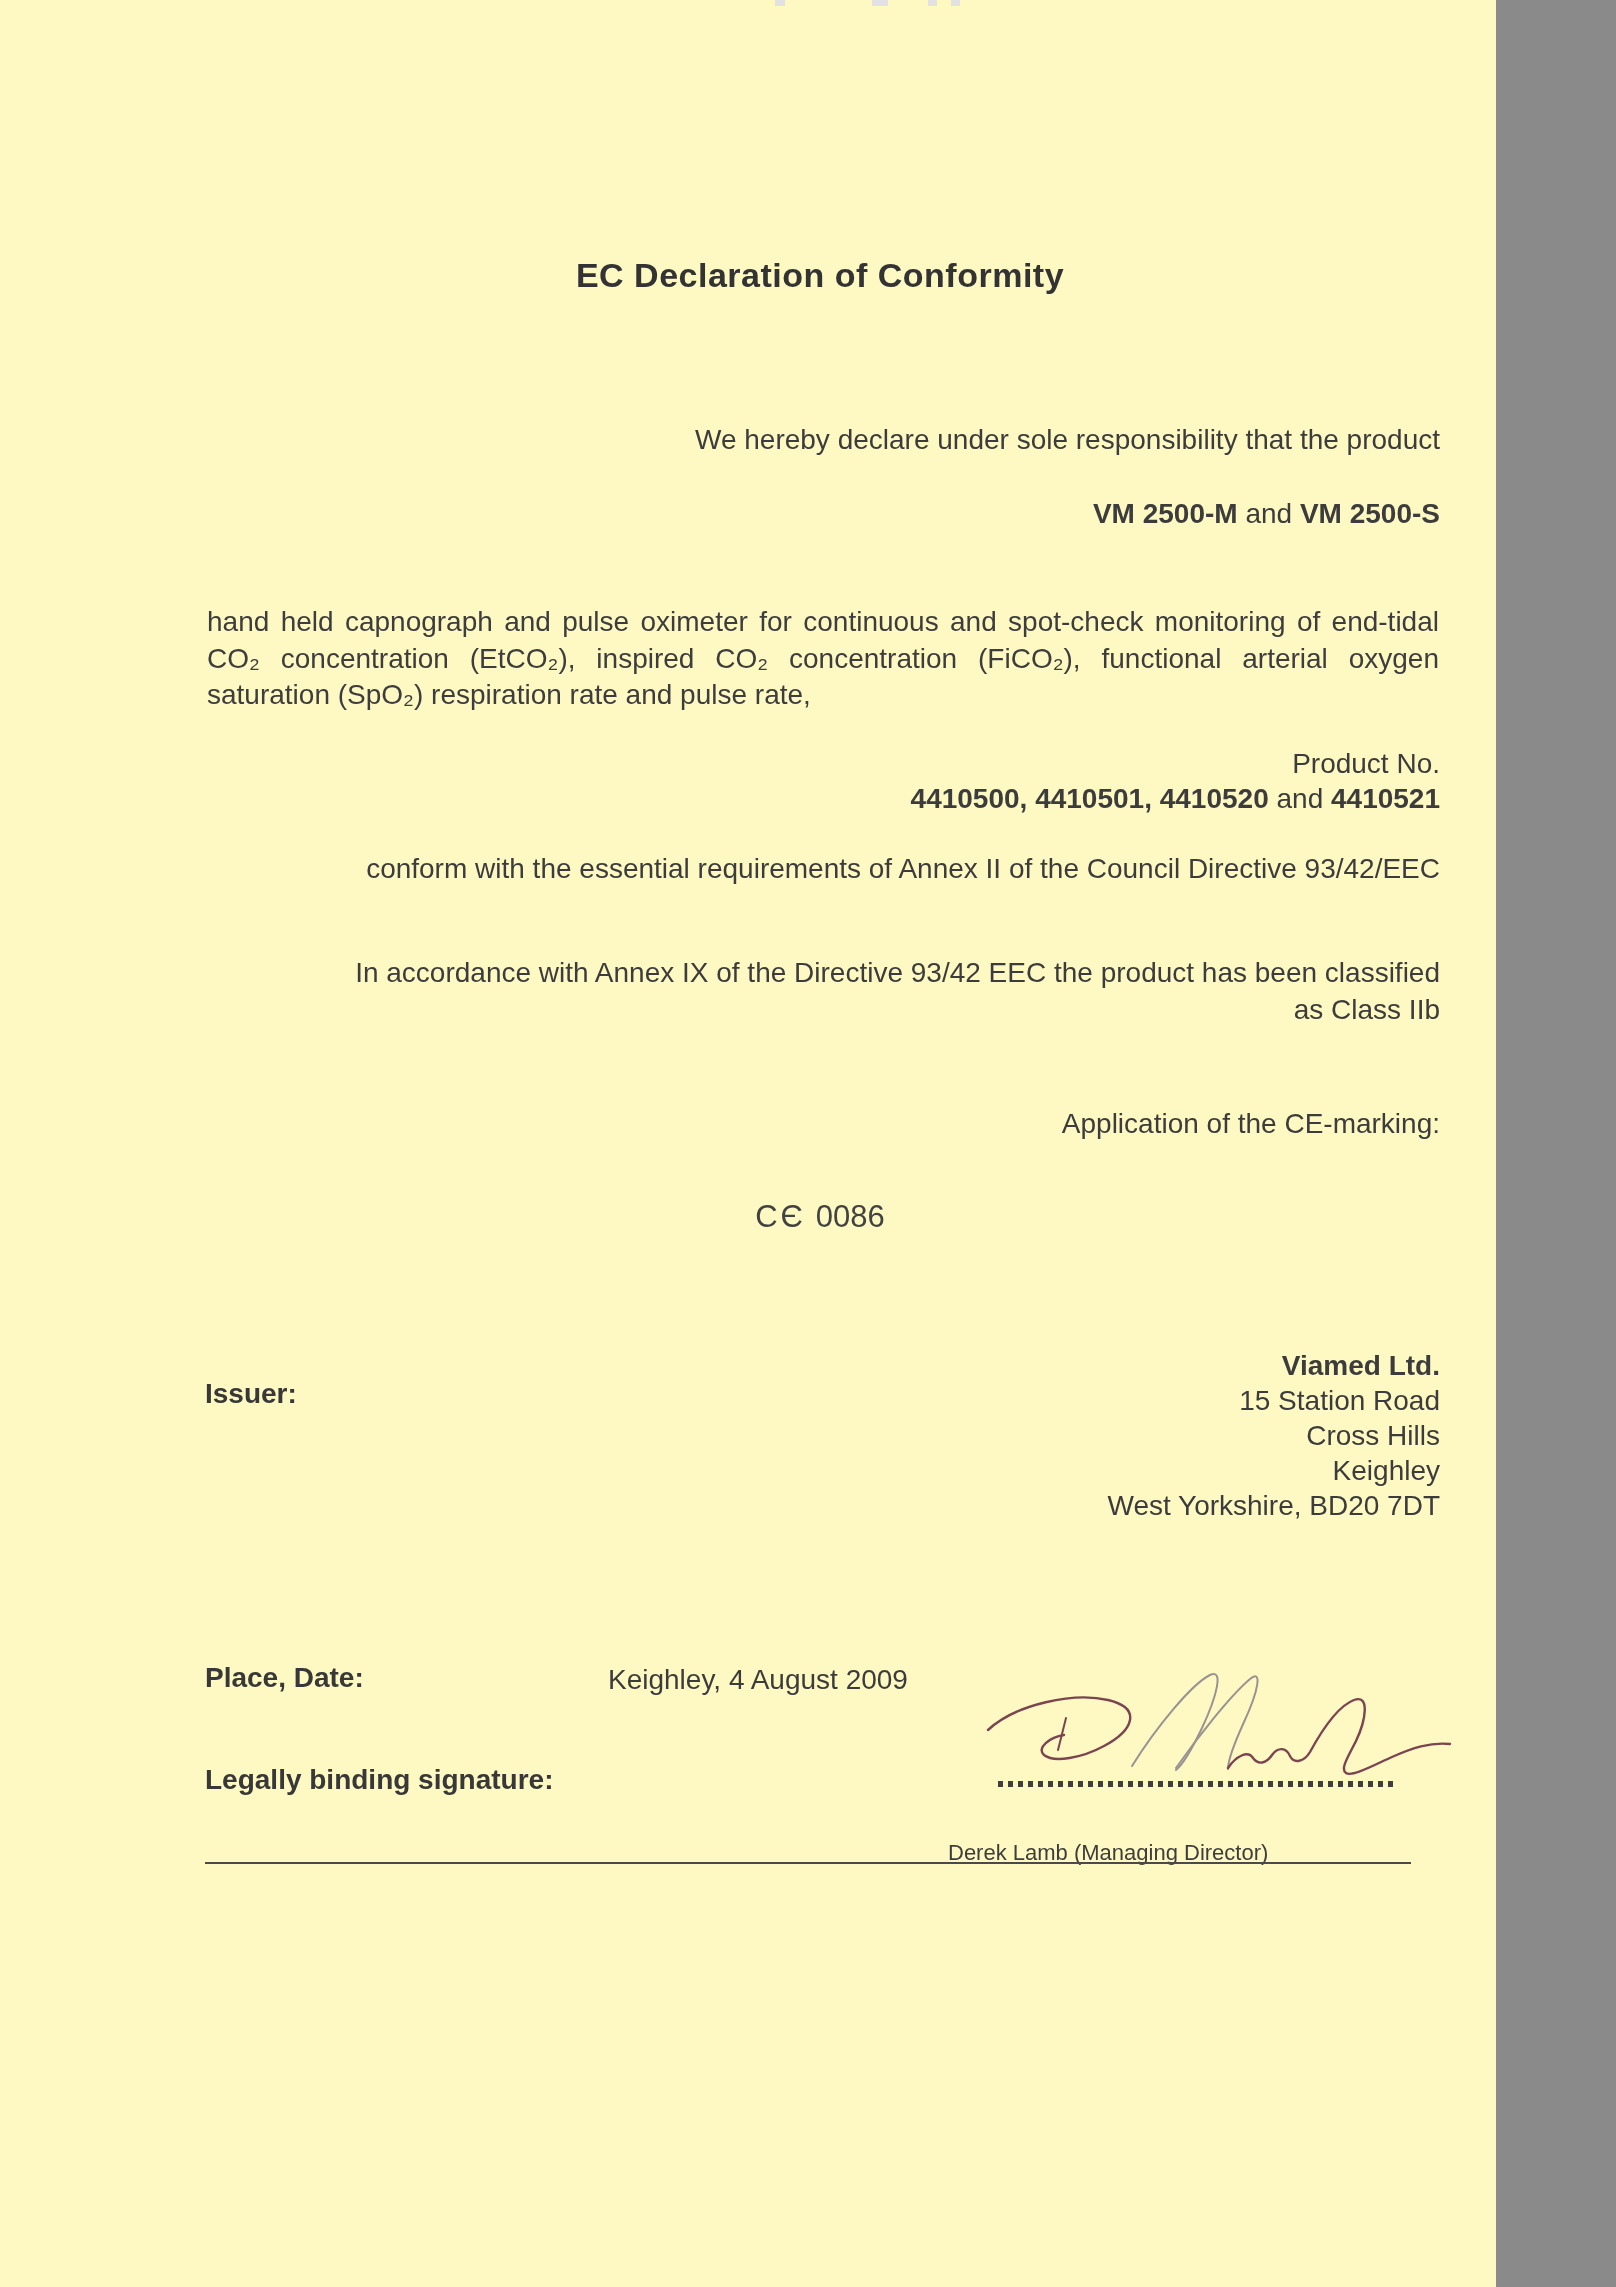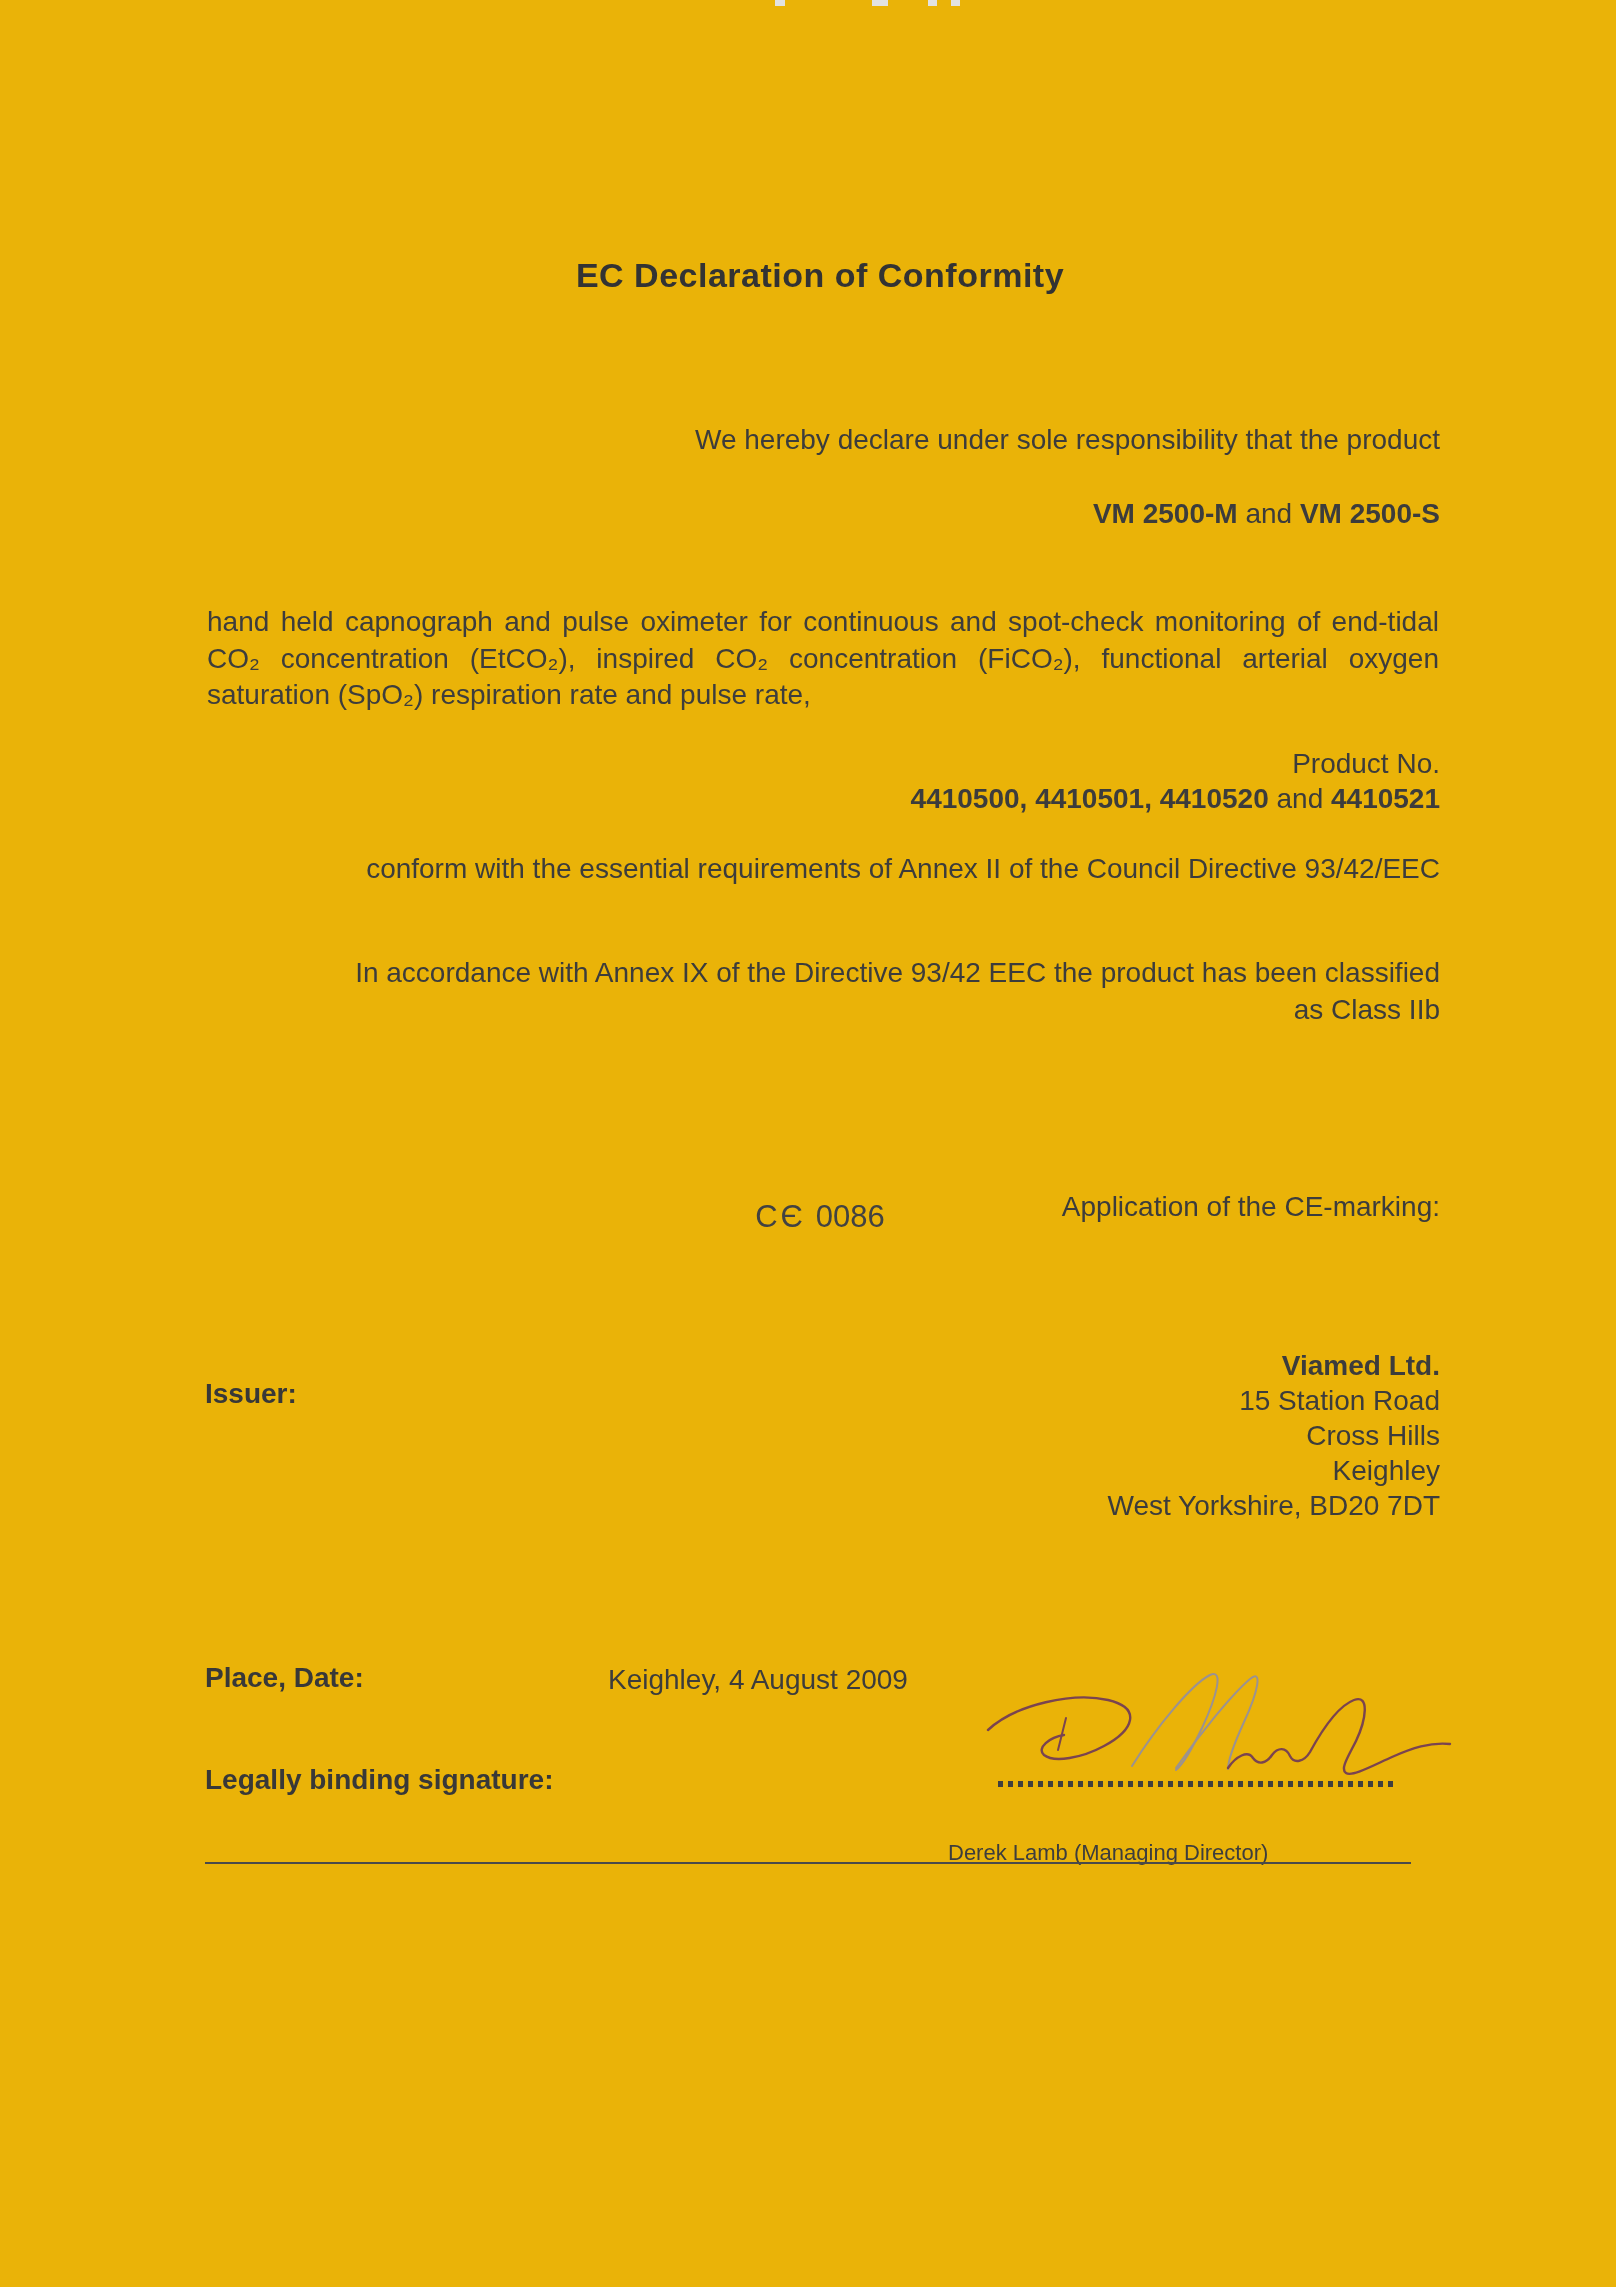--- a/index.html
+++ b/index.html
@@ -1,19 +1,19 @@
 <!DOCTYPE html>
 <html><head>
 <meta charset="utf-8">
 <style>
   html,body{margin:0;padding:0;background:#8a8a8a;}
   .page{
     position:relative;
-    width:1616px;height:2287px;
-    background:#eab308;
+    width:1496px;height:2287px;
+    background:#fef9c3;
     font-family:"Liberation Sans","DejaVu Sans",sans-serif;
     color:#3c3c3c;
     overflow:hidden;
   }
   .abs{position:absolute;}
   .center-block{left:200px;width:1240px;text-align:center;}
   .body-text{font-size:28px;line-height:36px;text-align:right;}
   .bold{font-weight:bold;}
   .title{
     font-size:34px;font-weight:bold;color:#333333;
@@ -72,21 +72,21 @@
 
   <div class="abs center-block body-text" style="top:850px;line-height:37px;">
     <span class="addr-line">conform with the essential requirements of Annex II of the Council Directive 93/42/EEC</span>
   </div>
 
   <div class="abs center-block body-text" style="top:954px;line-height:37px;">
     <span class="addr-line">In accordance with Annex IX of the Directive 93/42 EEC the product has been classified</span>
     <span class="addr-line">as Class IIb</span>
   </div>
 
-  <div class="abs center-block body-text" style="top:1189px;">Application of the CE-marking:</div>
+  <div class="abs center-block body-text" style="top:1106px;">Application of the CE-marking:</div>
 
   <div class="abs center-block ce-mark" style="top:1199px;">
     <span class="ce-symbol">CЄ</span><span>0086</span>
   </div>
 
   <div class="abs label-col" style="top:1350px;margin-top:28px;">Issuer:</div>
 
   <div class="abs center-block body-text" style="top:1348px;line-height:35px;">
     <span class="addr-line bold">Viamed Ltd.</span>
     <span class="addr-line">15 Station Road</span>

